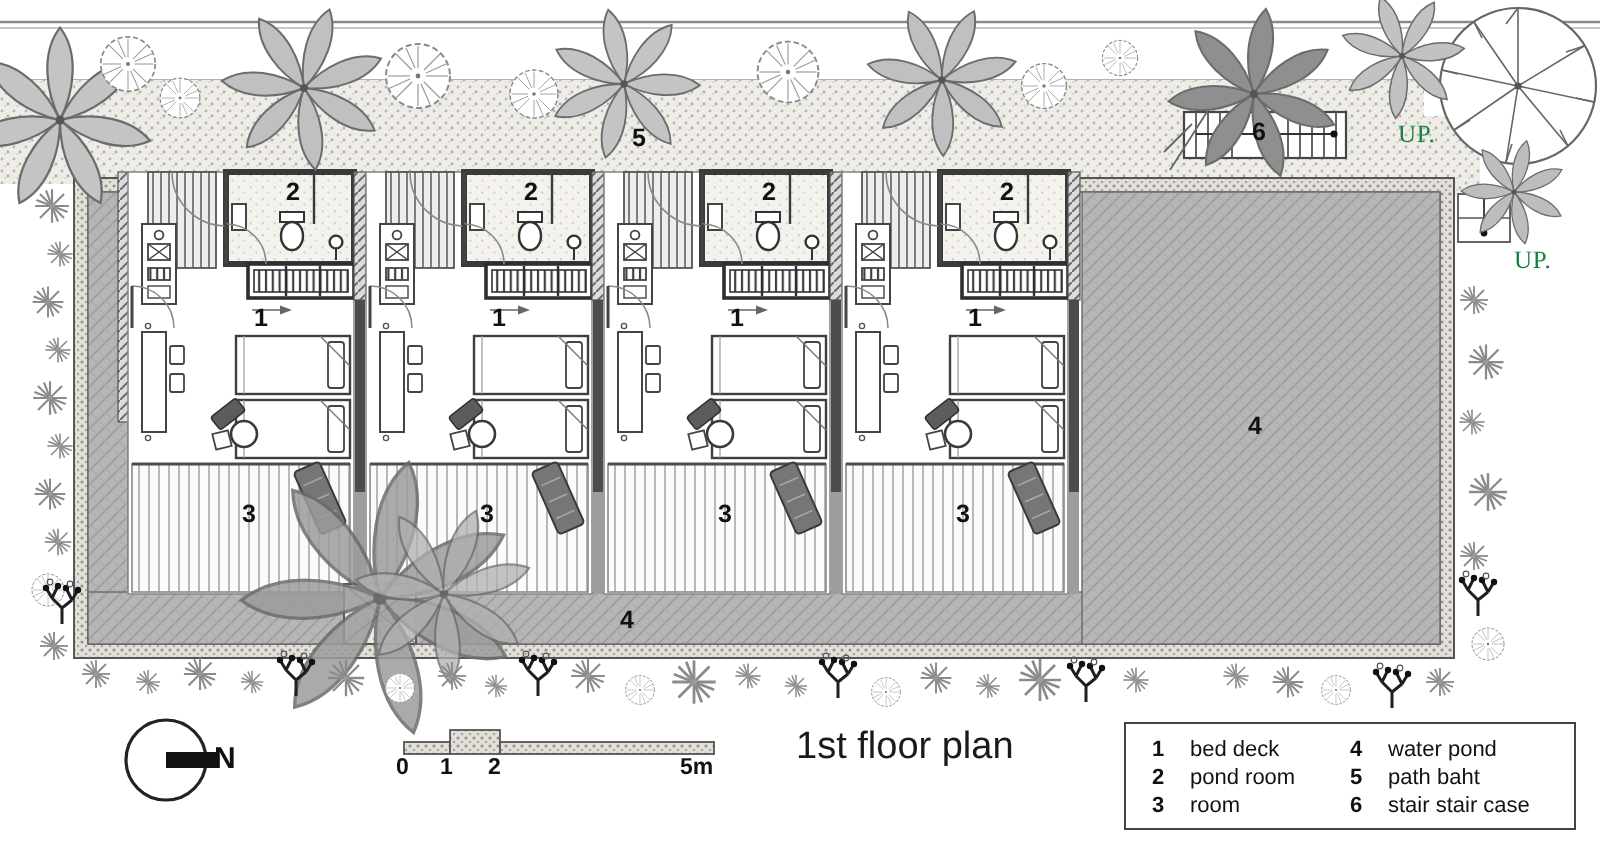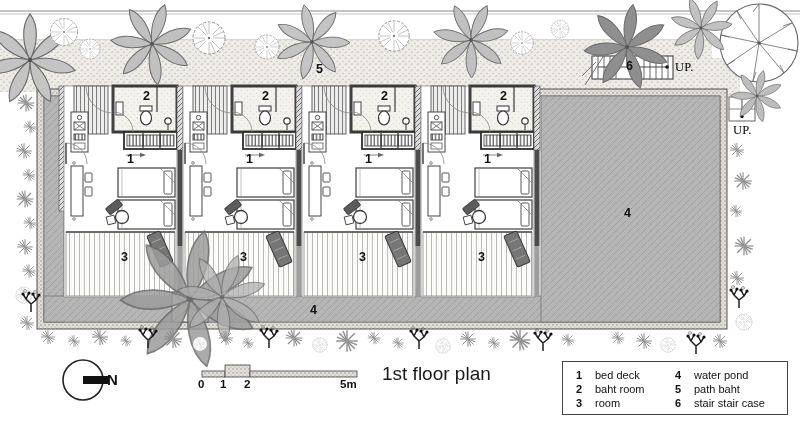--- a/index.html
+++ b/index.html
@@ -1,23 +1,23 @@
 <!DOCTYPE html>
 <html><head>
 <meta charset="utf-8">
 <style>
   html,body{margin:0;padding:0;background:#fff;}
   #stage{position:relative;width:800px;height:421px;background:#fff;overflow:hidden;
          font-family:"Liberation Sans",sans-serif;color:#111;}
   #scene{position:absolute;left:0;top:0;}
   .lbl{position:absolute;font-weight:bold;font-size:12.5px;line-height:1;color:#111;}
-  .up{position:absolute;font-family:"Liberation Serif",serif;font-size:12.5px;line-height:1;color:#000000;letter-spacing:.3px;}
+  .up{position:absolute;font-family:"Liberation Serif",serif;font-size:12.5px;line-height:1;color:#15803d;letter-spacing:.3px;padding-left:24px;}
   .north{position:absolute;left:107px;top:371px;font-size:15px;font-weight:bold;}
   .tick{position:absolute;top:378px;font-size:11.5px;font-weight:bold;}
-  .title{position:absolute;left:382px;top:363px;font-size:19px;color:#1a1a1a;}
+  .title{position:absolute;left:398px;top:363px;font-size:19px;color:#1a1a1a;}
   .legend{position:absolute;left:562px;top:361px;width:226px;height:54px;border:1.6px solid #444;
           background:#fff;box-sizing:border-box;display:grid;
           grid-template-columns:15px 76px 15px auto;column-gap:4px;row-gap:2px;
           padding:7px 6px 5px 13px;font-size:11px;align-content:start;}
   .legend .lnum{font-weight:bold;}
   .legend .llab{color:#111;}
 </style>
 </head>
 <body>
 
@@ -363,21 +363,21 @@
 <span class="tick" style="left:340px;">5m</span>
 
 <div class="title">1st floor plan</div>
 
 <div class="legend">
   <span class="lnum">1</span>
   <span class="llab">bed deck</span>
   <span class="lnum">4</span>
   <span class="llab">water pond</span>
   <span class="lnum">2</span>
-  <span class="llab">baht room</span>
+  <span class="llab">pond room</span>
   <span class="lnum">5</span>
   <span class="llab">path baht</span>
   <span class="lnum">3</span>
   <span class="llab">room</span>
   <span class="lnum">6</span>
   <span class="llab">stair stair case</span>
 </div>
 
 </div>
 

